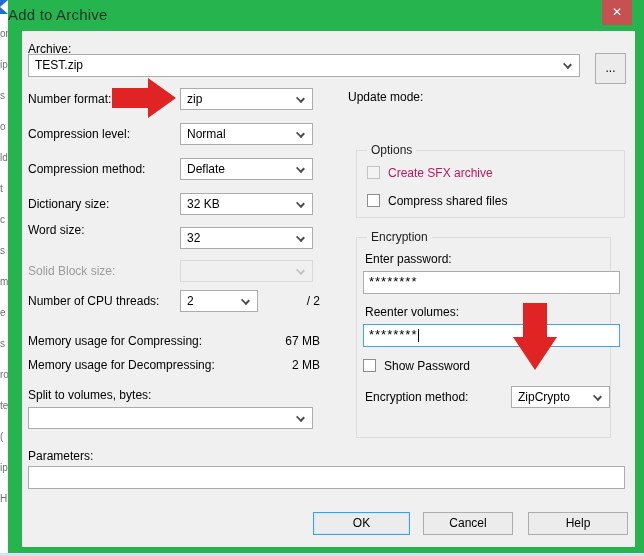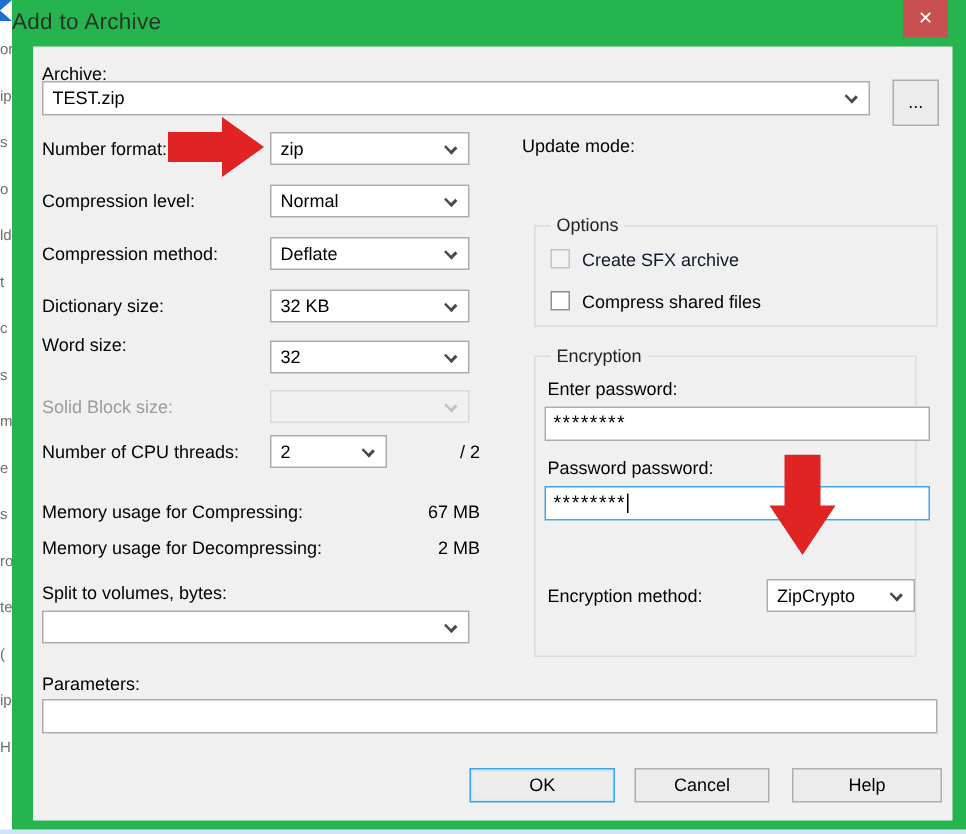--- a/index.html
+++ b/index.html
@@ -81,21 +81,21 @@
     position: absolute; top: -8px; left: 10px; background: #f0f0f0;
     padding: 0 4px; color: #222;
   }
   .checkrow { position: absolute; height: 16px; }
   .cb {
     position: absolute; left: 0; top: 1px; width: 13px; height: 13px;
     background: #fff; border: 1px solid #8e8e8e;
   }
   .cb.disabled { border-color: #c3c3c3; background: #f3f3f3; }
   .cb-label { position: absolute; left: 21px; top: 1px; white-space: nowrap; }
-  .cb-label.dis { color: #0f172a; }
+  .cb-label.dis { color: #be185d; }
 
   .pwfield {
     position: absolute; height: 23px; background: #fff; border: 1px solid #acacac;
     line-height: 20px; padding-left: 5px; letter-spacing: 1px; font-size: 13px;
     overflow: hidden;
   }
   .pwfield.focused { border-color: #42a3e8; }
   .caret {
     display: inline-block; width: 1px; height: 13px; background: #000;
     vertical-align: middle; margin-left: 1px;
@@ -221,25 +221,29 @@
       </div>
 
       <div class="groupbox" style="left:334px; top:206px; width:255px; height:201px">
         <span class="gb-title">Encryption</span>
 
         <span class="lbl" style="left:8px; top:14px">Enter password:</span>
         <div class="pwfield" style="left:6px; top:33px; width:257px">
           <span>********</span>
         </div>
 
-        <span class="lbl" style="left:8px; top:67px">Password password:</span>
+        <span class="lbl" style="left:8px; top:67px">Reenter volumes:</span>
         <div class="pwfield focused" style="left:6px; top:86px; width:257px">
           <span>********</span><span class="caret"></span>
         </div>
 
+        <div class="checkrow" style="left:6px; top:120px; width:200px">
+          <span class="cb"></span>
+          <span class="cb-label">Show Password</span>
+        </div>
 
         <span class="lbl" style="left:8px; top:152px">Encryption method:</span>
         <div class="combo" style="left:154px; top:148px; width:99px">
           <span class="combo-val">ZipCrypto</span>
           <span class="chev"></span>
         </div>
       </div>
 
       <div class="btn default" style="left:291px; top:481px; width:97px">
         <span>OK</span>

